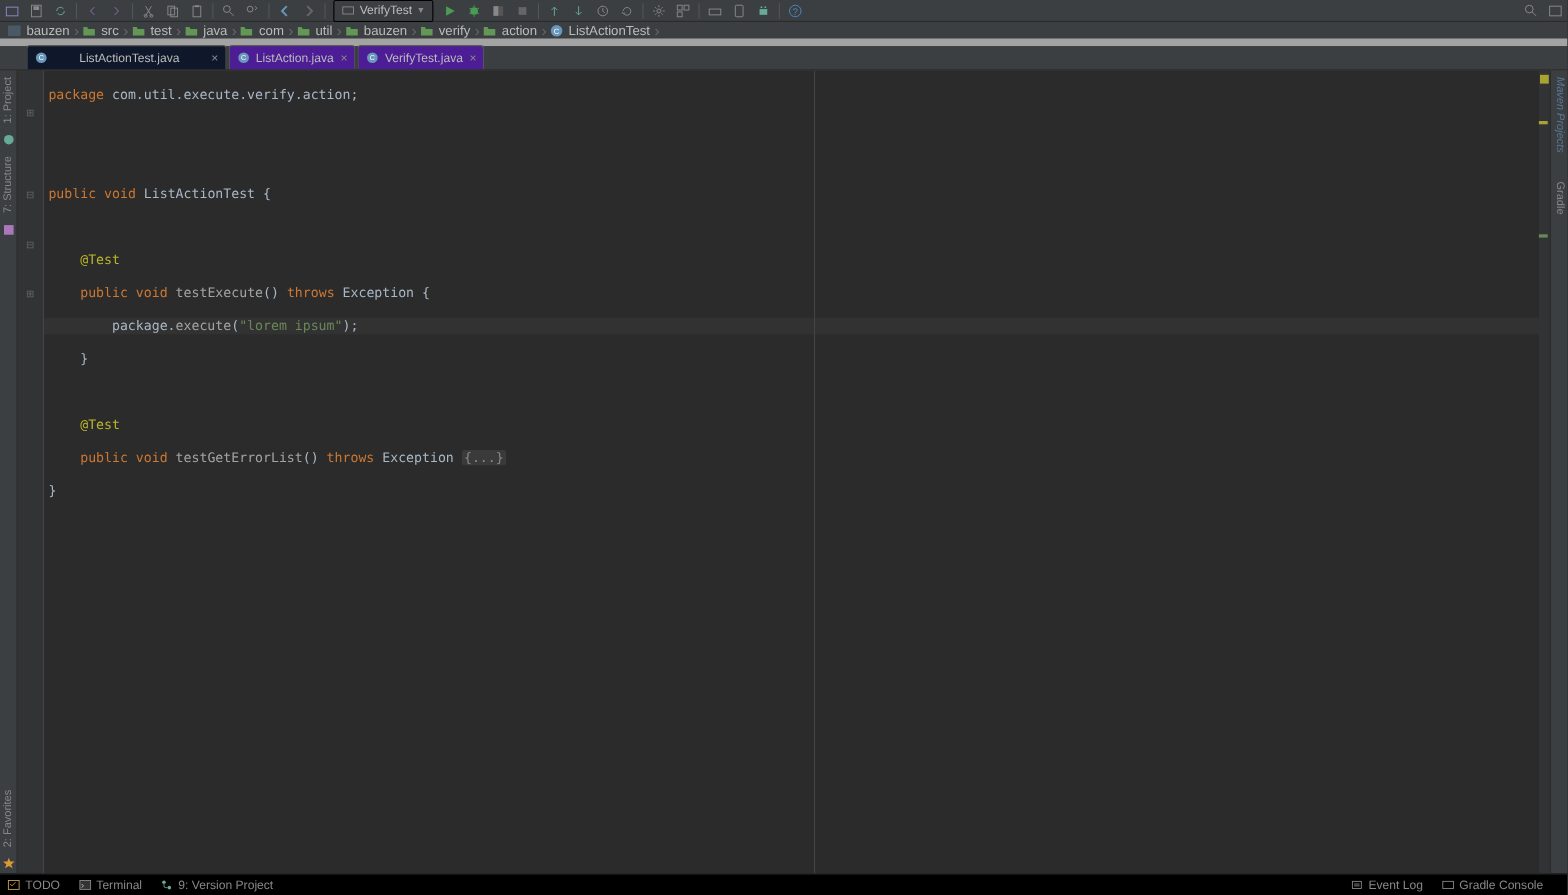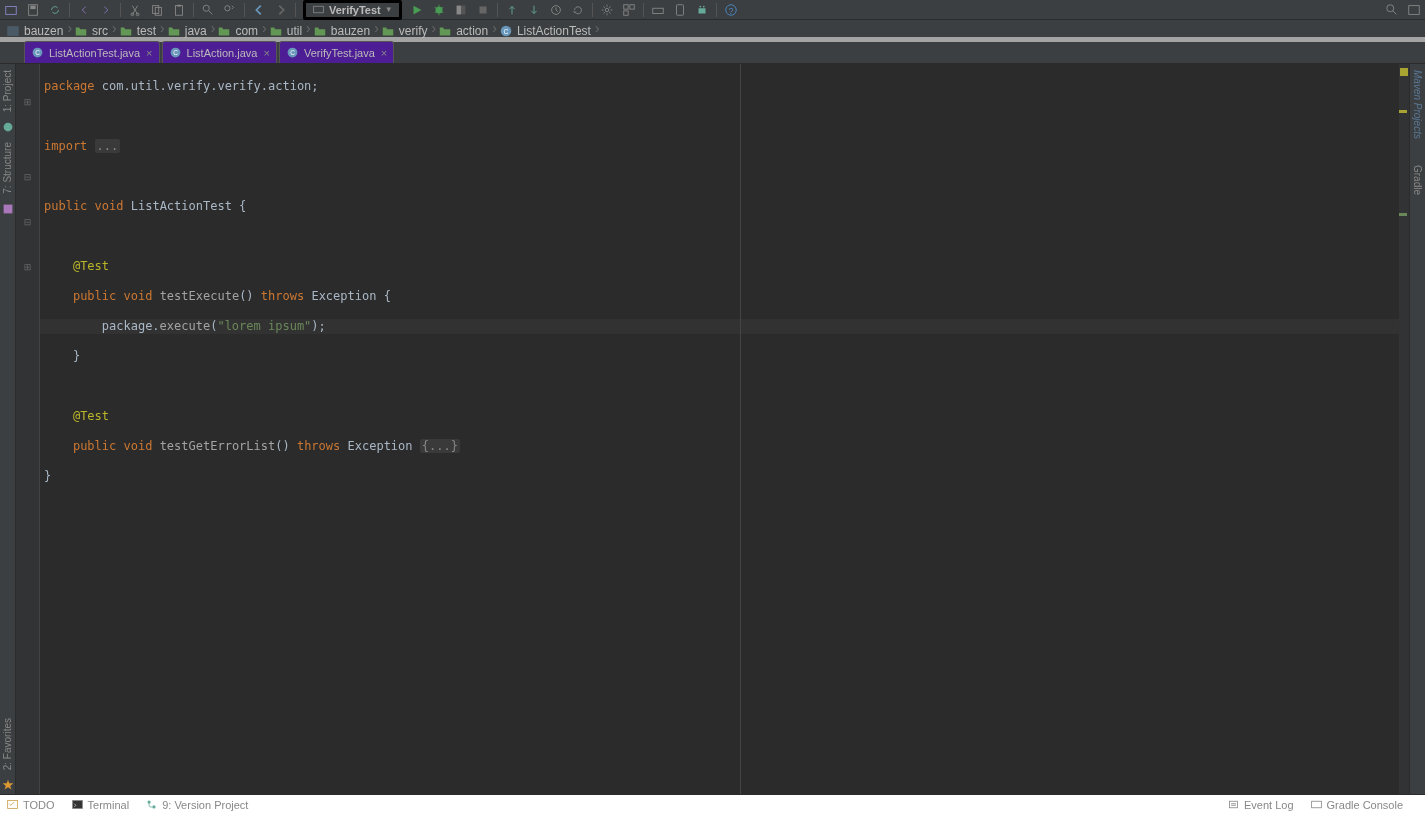--- a/index.html
+++ b/index.html
@@ -3,33 +3,33 @@
 <meta charset="utf-8">
 <style>
 * { margin:0; padding:0; box-sizing:border-box; }
 body { font-family:"Segoe UI",Arial,sans-serif; font-size:12px; background:#3c3f41; color:#bbb; width:1425px; height:814px; overflow:hidden; display:flex; flex-direction:column; }
 
 
 .toolbar { height:20px; background:#3c3f41; display:flex; align-items:center; border-bottom:1px solid #2b2b2b; }
 .toolbar .tb-btn { width:22px; height:20px; display:flex; align-items:center; justify-content:center; cursor:pointer; }
 .toolbar .tb-btn svg { width:14px; height:14px; }
 .toolbar .sep { width:1px; height:14px; background:#555; margin:0 3px; }
-.run-config { display:flex; align-items:center; height:20px; padding:0 6px; border:3px solid #000000; margin:0 4px; border-radius:2px; cursor:pointer; font-size:11px;font-weight:bold; }
+.run-config { display:flex; align-items:center; height:20px; padding:0 6px; border:1px solid #000000; margin:0 4px; border-radius:2px; cursor:pointer; font-size:11px; }
 .run-config .dd { margin-left:4px; font-size:8px; color:#888; }
 
 
-.breadcrumbs { height:22px; background:#3c3f41; display:flex; border-bottom:5px solid #a3a3a3; padding-left:2px; }
+.breadcrumbs { height:22px; background:#3c3f41; display:flex; align-items:center; border-bottom:7px solid #a3a3a3; padding-left:2px; }
 .crumb { display:flex; align-items:center; height:22px; padding:0 6px 0 4px; position:relative; cursor:pointer; }
 .crumb .ico { width:14px; height:14px; margin-right:4px; }
 .crumb-sep { color:#666; margin:0 -2px; font-size:14px; }
 
 
 .tabs { height:22px; background:#3c3f41; display:flex; align-items:flex-end; padding-left:24px; border-bottom:1px solid #2b2b2b; }
 .tab { height:22px; display:flex; align-items:center; padding:0 6px; border:1px solid #555; border-bottom:none; background:#4c1d95; margin-right:2px; border-radius:3px 3px 0 0; cursor:pointer; font-size:11px; }
-.tab.active { background:#4c1d95; }
+.tab.active { background:#0f172a;gap:23px; }
 .tab .ico { width:13px; height:13px; margin-right:5px; }
 .tab .close { margin-left:6px; color:#888; cursor:pointer; font-size:11px; }
 
 
 .main { flex:1; display:flex; overflow:hidden; }
 .left-bar { width:16px; background:#3c3f41; border-right:1px solid #2b2b2b; display:flex; flex-direction:column; align-items:center; }
 .left-bar .rot { writing-mode:vertical-rl; transform:rotate(180deg); font-size:10px; color:#888; padding:6px 0; cursor:pointer; }
 .left-bar .mini-ico { width:14px; height:14px; margin:2px 0; cursor:pointer; }
 .right-bar { width:16px; background:#3c3f41; border-left:1px solid #2b2b2b; display:flex; flex-direction:column; align-items:center; }
 .right-bar .rot { writing-mode:vertical-rl; font-size:10px; color:#888; padding:6px 0; cursor:pointer; }
@@ -46,21 +46,21 @@
 .mth { color:#a3a3a3; }
 .fold-txt { color:#888; background:#3a3a3a; padding:0 2px; border-radius:2px; }
 
 .marker-bar { width:10px; background:#313335; flex-shrink:0; }
 .marker-bar .sq { width:8px; height:8px; margin:1px; }
 .marker-bar .warn { background:#a9a431; margin-top:4px; }
 .marker-bar .l1 { background:#a9a431; width:8px; height:3px; margin-top:34px; }
 .marker-bar .l2 { background:#6a8759; width:8px; height:3px; margin-top:100px; }
 
 
-.bottom { height:20px; background:#ffffff; border-top:1px solid #2b2b2b; display:flex; align-items:center; padding:0 6px; font-size:11px; color:#888; }
+.bottom { height:20px; background:#000000; border-top:1px solid #2b2b2b; display:flex; align-items:center; padding:0 6px; font-size:11px; color:#888; }
 .bottom .bb { display:flex; align-items:center; margin-right:16px; cursor:pointer; }
 .bottom .bb .ico { width:13px; height:13px; margin-right:4px; }
 .bottom .spacer { flex:1; }
 
 .folder-svg { fill:#629755; }
 .mod-svg { fill:#6897bb; }
 </style>
 </head>
 <body>
 
@@ -371,23 +371,22 @@
       <div class="fold"></div>
       <div class="fold">⊟</div>
       <div class="fold"></div>
       <div class="fold"></div>
       <div class="fold">⊟</div>
       <div class="fold"></div>
       <div class="fold"></div>
       <div class="fold">⊞</div>
     </div>
     <div class="code">
-<div class="line"><span class="kw">package</span> <span>com.util.verify.verify.action</span>;</div>
+<div class="line"><span class="kw">package</span> <span>com.util.execute.verify.action</span>;</div>
 <div class="line"></div>
-<div class="line"><span class="kw">import</span> <span class="fold-txt">...</span></div>
 <div class="line"></div>
 <div class="line"><span class="kw">public</span> <span class="kw">void</span> <span>ListActionTest</span> {</div>
 <div class="line"></div>
 <div class="line">    <span class="anno">@Test</span></div>
 <div class="line">    <span class="kw">public</span> <span class="kw">void</span> <span class="mth">testExecute</span>() <span class="kw">throws</span> <span>Exception</span> {</div>
 <div class="line hl">        <span>package.</span><span class="mth">execute</span><span>(</span><span class="str">"lorem ipsum"</span><span>);</span></div>
 <div class="line">    }</div>
 <div class="line"></div>
 <div class="line">    <span class="anno">@Test</span></div>
 <div class="line">    <span class="kw">public</span> <span class="kw">void</span> <span class="mth">testGetErrorList</span>() <span class="kw">throws</span> <span>Exception</span> <span class="fold-txt">{...}</span></div>

